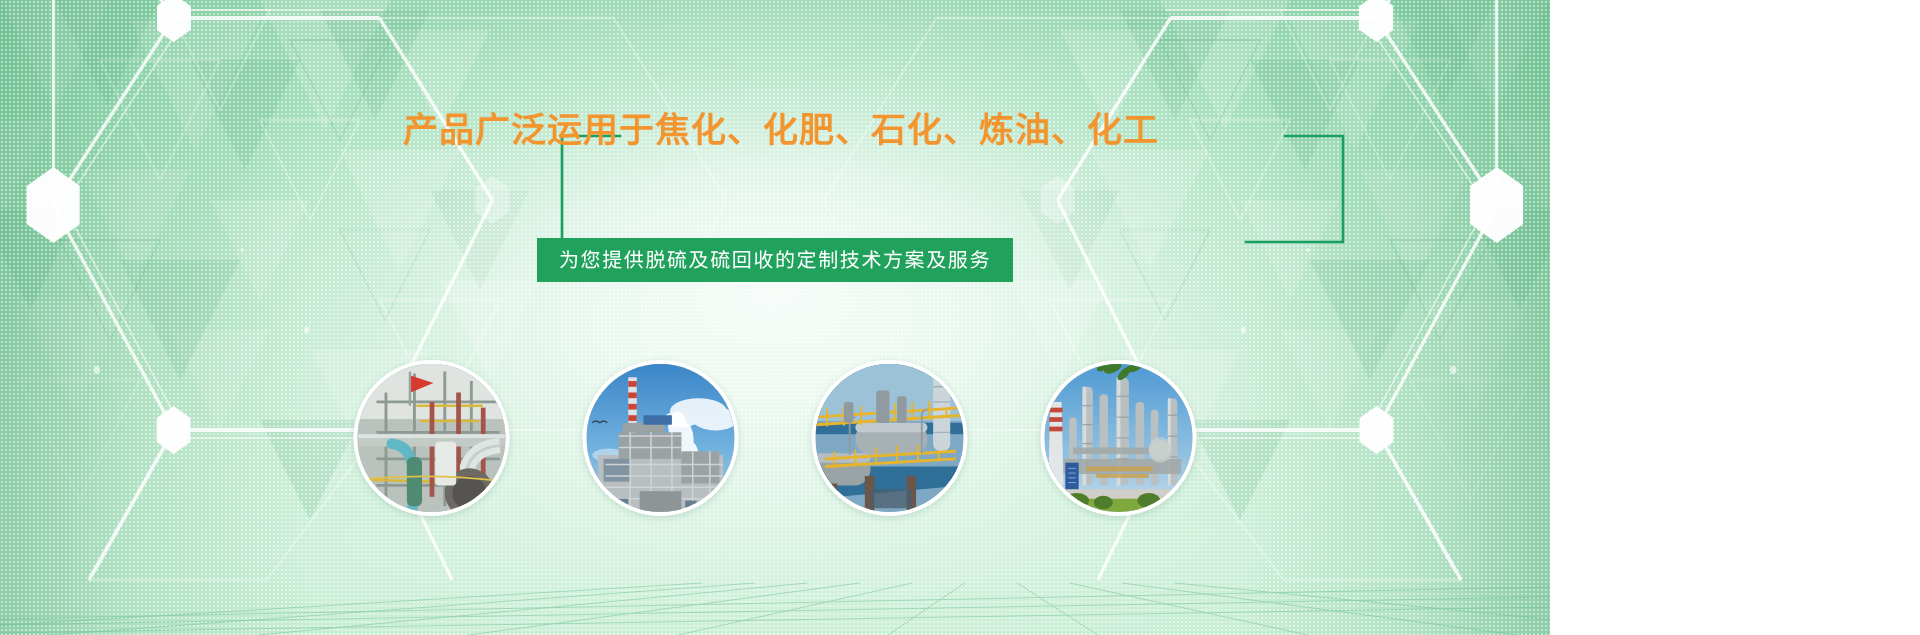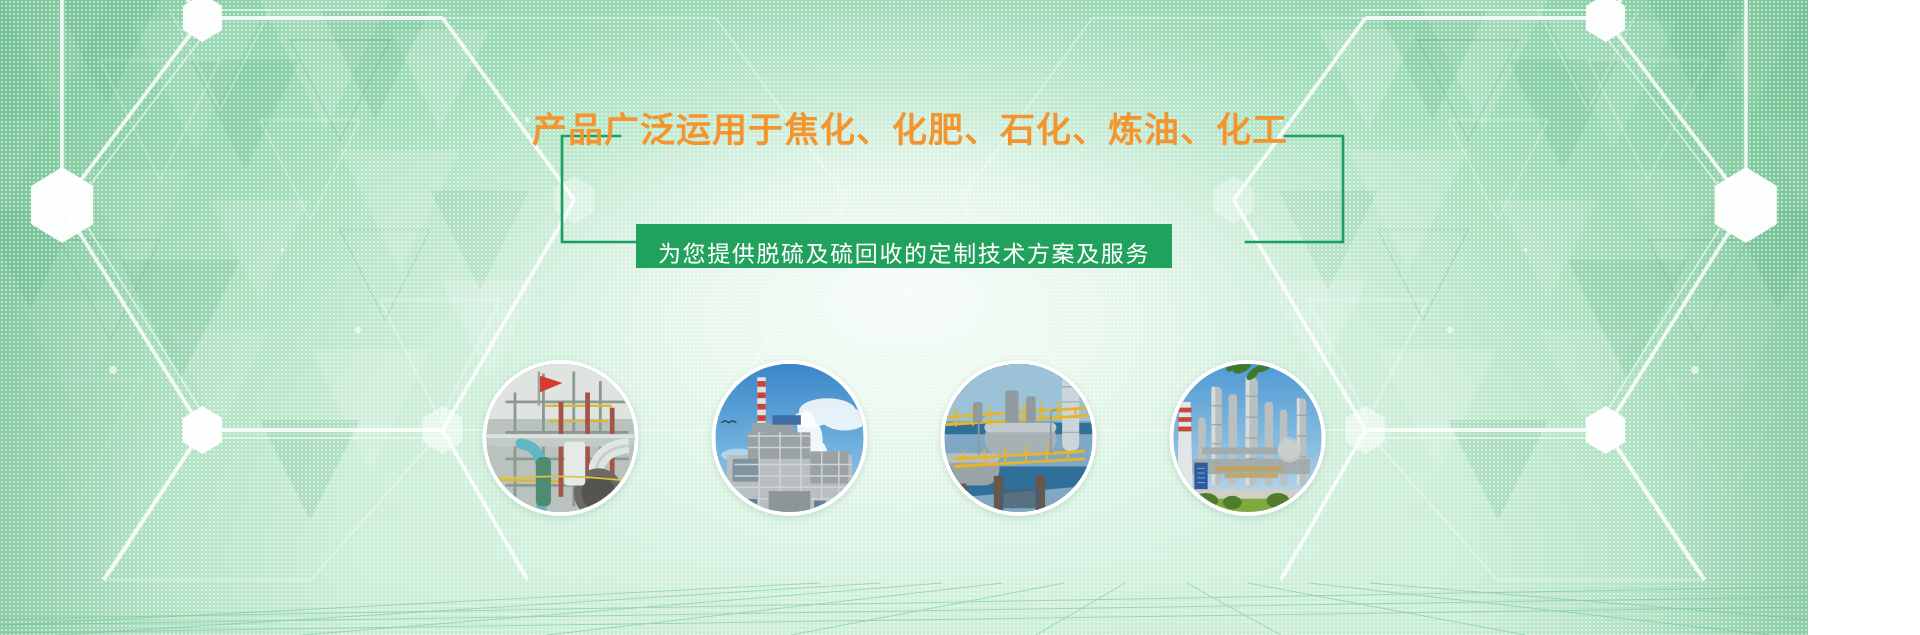--- a/index.html
+++ b/index.html
@@ -8,21 +8,21 @@
     padding: 0;
     background: #ffffff;
   }
   body {
     font-family: "DejaVu Sans", "Liberation Sans", sans-serif;
   }
 
   
   .banner {
     position: relative;
-    width: 1808px;
+    width: 1550px;
     height: 635px;
     overflow: hidden;
     background: #4c1d95;
   }
 
   
   .bg-base {
     position: absolute;
     inset: 0;
     background:
@@ -132,29 +132,29 @@
     letter-spacing: 1px;
     white-space: nowrap;
   }
   .headline .l1 { display: block; padding-left: 12px; }
   .headline .l2 { display: block; padding-left: 2px; }
 
   
   .greenbar {
     position: absolute;
     left: 50%;
-    top: 224px;
+    top: 238px;
     transform: translateX(-50%);
     background: #21a25c;
     color: #ffffff;
-    font-size: 23px;
+    font-size: 20px;
     letter-spacing: 1.6px;
     line-height: 44px;
     height: 44px;
-    padding: 8px 22px;
+    padding: 0 22px;
     white-space: nowrap;
     box-sizing: border-box;
   }
 
   
   .photos {
     position: absolute;
     left: 50%;
     top: 360px;
     transform: translateX(-50%);

